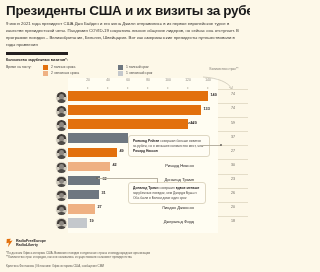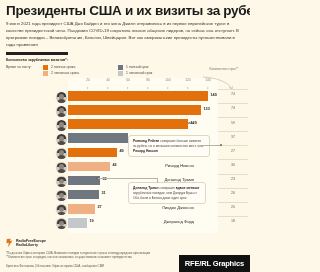--- a/index.html
+++ b/index.html
@@ -286,16 +286,15 @@
       <div>
         <div class="logo-txt">RadioFreeEurope</div>
         <div class="logo-txt">RadioLiberty</div>
       </div>
     </div>
     <div class="notes">
       <div>*По данным Офиса историка США. Возможен поездки в отдельные страны и международные организации</div>
       <div>**Количество стран и городов, как они назывались и существовали на момент президентства</div>
     </div>
     <div class="credit">Кристина Фонтыкова | Источники: Офис историка США, сообщения СМИ</div>
-    <div class="rfe">RFE/RL Graphics</div>
   </div>
 
 </div>
 
 </body></html>

